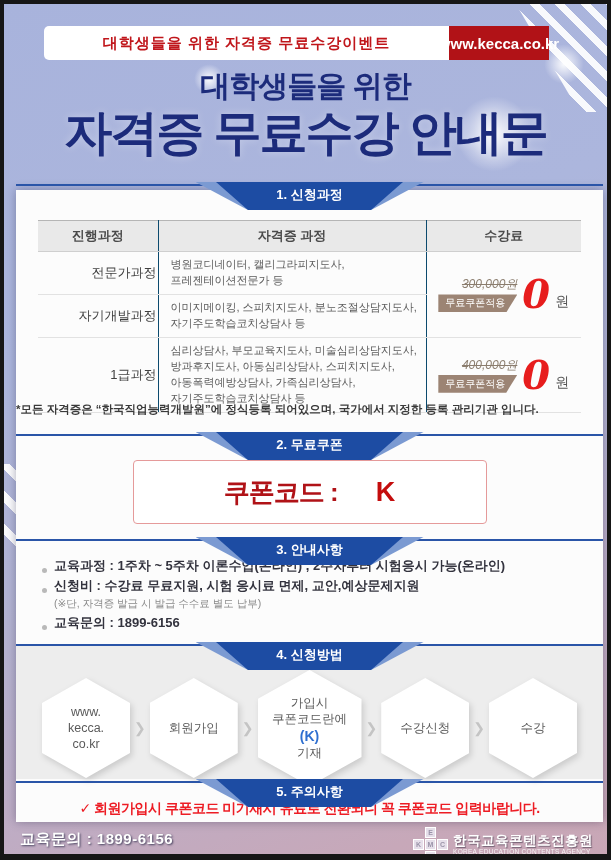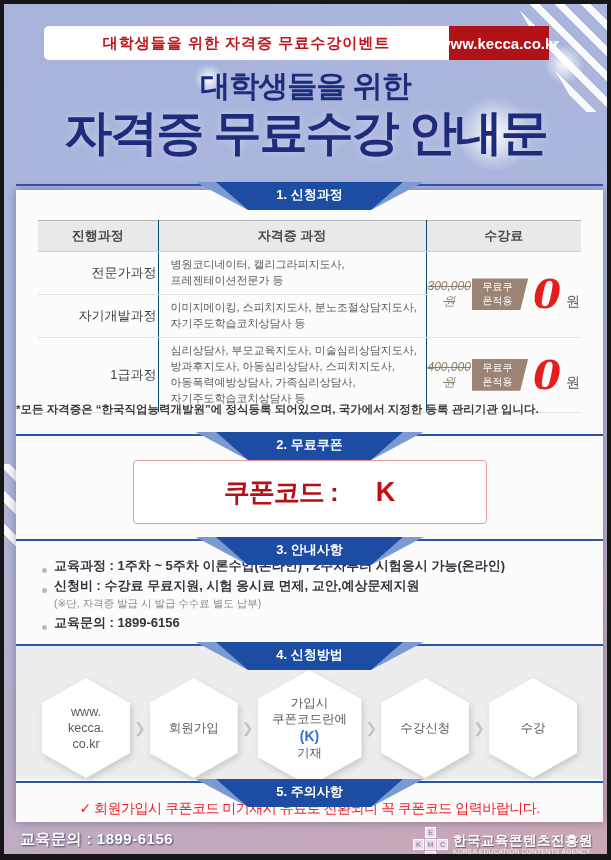--- a/index.html
+++ b/index.html
@@ -51,21 +51,21 @@
   .course-table th{background:#e9e9e9;height:28px;font-size:13px;font-weight:bold;color:#4a4a4a;
     border-bottom:1px solid #cfcfcf;}
   .course-table td{border-bottom:1px solid #e2e2e2;}
   .course-table th + th, .course-table td + td{border-left:1px solid #0c4a6e;}
   .col-course{width:120px;} .col-certs{width:268px;} .col-price{width:155px;}
   .cell-course{text-align:right;font-size:13px;color:#3f3f3f;height:38px;}
   .cell-certs{font-size:11px;color:#5b5b5b;padding:5px 6px 5px 12px;line-height:1.45;white-space:pre-line;}
   tr.row3 .cell-course{height:68px;}
   .cell-price{text-align:center;}
   .price-wrap{display:inline-flex;align-items:center;gap:5px;}
-  .price-left{display:flex;flex-direction:row;align-items:flex-end;gap:1px;}
+  .price-left{display:flex;flex-direction:column;align-items:flex-end;gap:1px;}
   .old-price{font-size:12px;font-style:italic;color:#8b7d6e;text-decoration:line-through;}
   .free-badge{background:#9c8474;color:#fff;font-size:10px;padding:2px 12px 2px 7px;
     clip-path:polygon(0 0,100% 0,86% 100%,0 100%);}
   .zero{font-family:"DejaVu Serif","Liberation Serif",serif;font-style:italic;font-weight:bold;
     font-size:40px;color:#e71d1d;line-height:1;}
   .unit{font-size:14px;color:#555;align-self:flex-end;margin-bottom:3px;}
   .table-note{position:absolute;left:0;top:212px;width:100%;text-align:left;
     font-size:11.5px;font-weight:bold;color:#3a3a3a;}
   
   .coupon-box{position:absolute;left:50%;top:270px;transform:translateX(-50%);width:352px;height:62px;
@@ -83,21 +83,21 @@
   .hex-wrap{filter:drop-shadow(2px 3px 3px rgba(0,0,0,.15));}
   .hex{width:88px;height:100px;background:#fff;display:flex;flex-direction:column;align-items:center;justify-content:center;
     clip-path:polygon(50% 0,100% 25%,100% 75%,50% 100%,0 75%,0 25%);
     font-size:12.5px;color:#5a5a5a;text-align:center;line-height:1.3;}
   .hex.big{width:104px;height:116px;}
   .hex .pre{white-space:pre-line;}
   .hex-code{color:#2e6fd0;font-weight:bold;font-size:14px;}
   .chev{color:#c4c4c4;font-size:14px;font-weight:bold;}
   
   .warning{position:absolute;left:0;top:610px;width:100%;text-align:center;
-    font-size:14px;font-weight:normal;color:#ed1c24;letter-spacing:-0.5px;}
+    font-size:14px;font-weight:bold;color:#ed1c24;letter-spacing:-0.5px;}
   
   .footer-contact{position:absolute;left:16px;top:826px;z-index:3;color:#fff;font-size:15px;font-weight:bold;
     text-shadow:1px 1px 2px rgba(40,40,70,.8);letter-spacing:0.5px;}
   .footer-logo{position:absolute;right:14px;top:823px;z-index:3;display:flex;align-items:center;gap:5px;}
   .logo-cross{display:grid;grid-template-columns:repeat(3,11px);grid-template-rows:repeat(3,11px);gap:1px;}
   .lc{background:rgba(235,233,242,.85);border:1px solid #fff;box-sizing:border-box;
     color:#9a93a8;font-size:7px;font-weight:bold;display:flex;align-items:center;justify-content:center;}
   .lc.t{grid-column:2;grid-row:1;} .lc.l{grid-column:1;grid-row:2;} .lc.c{grid-column:2;grid-row:2;}
   .lc.r{grid-column:3;grid-row:2;} .lc.b{grid-column:2;grid-row:3;}
   .logo-text{display:flex;flex-direction:column;line-height:1.1;}

